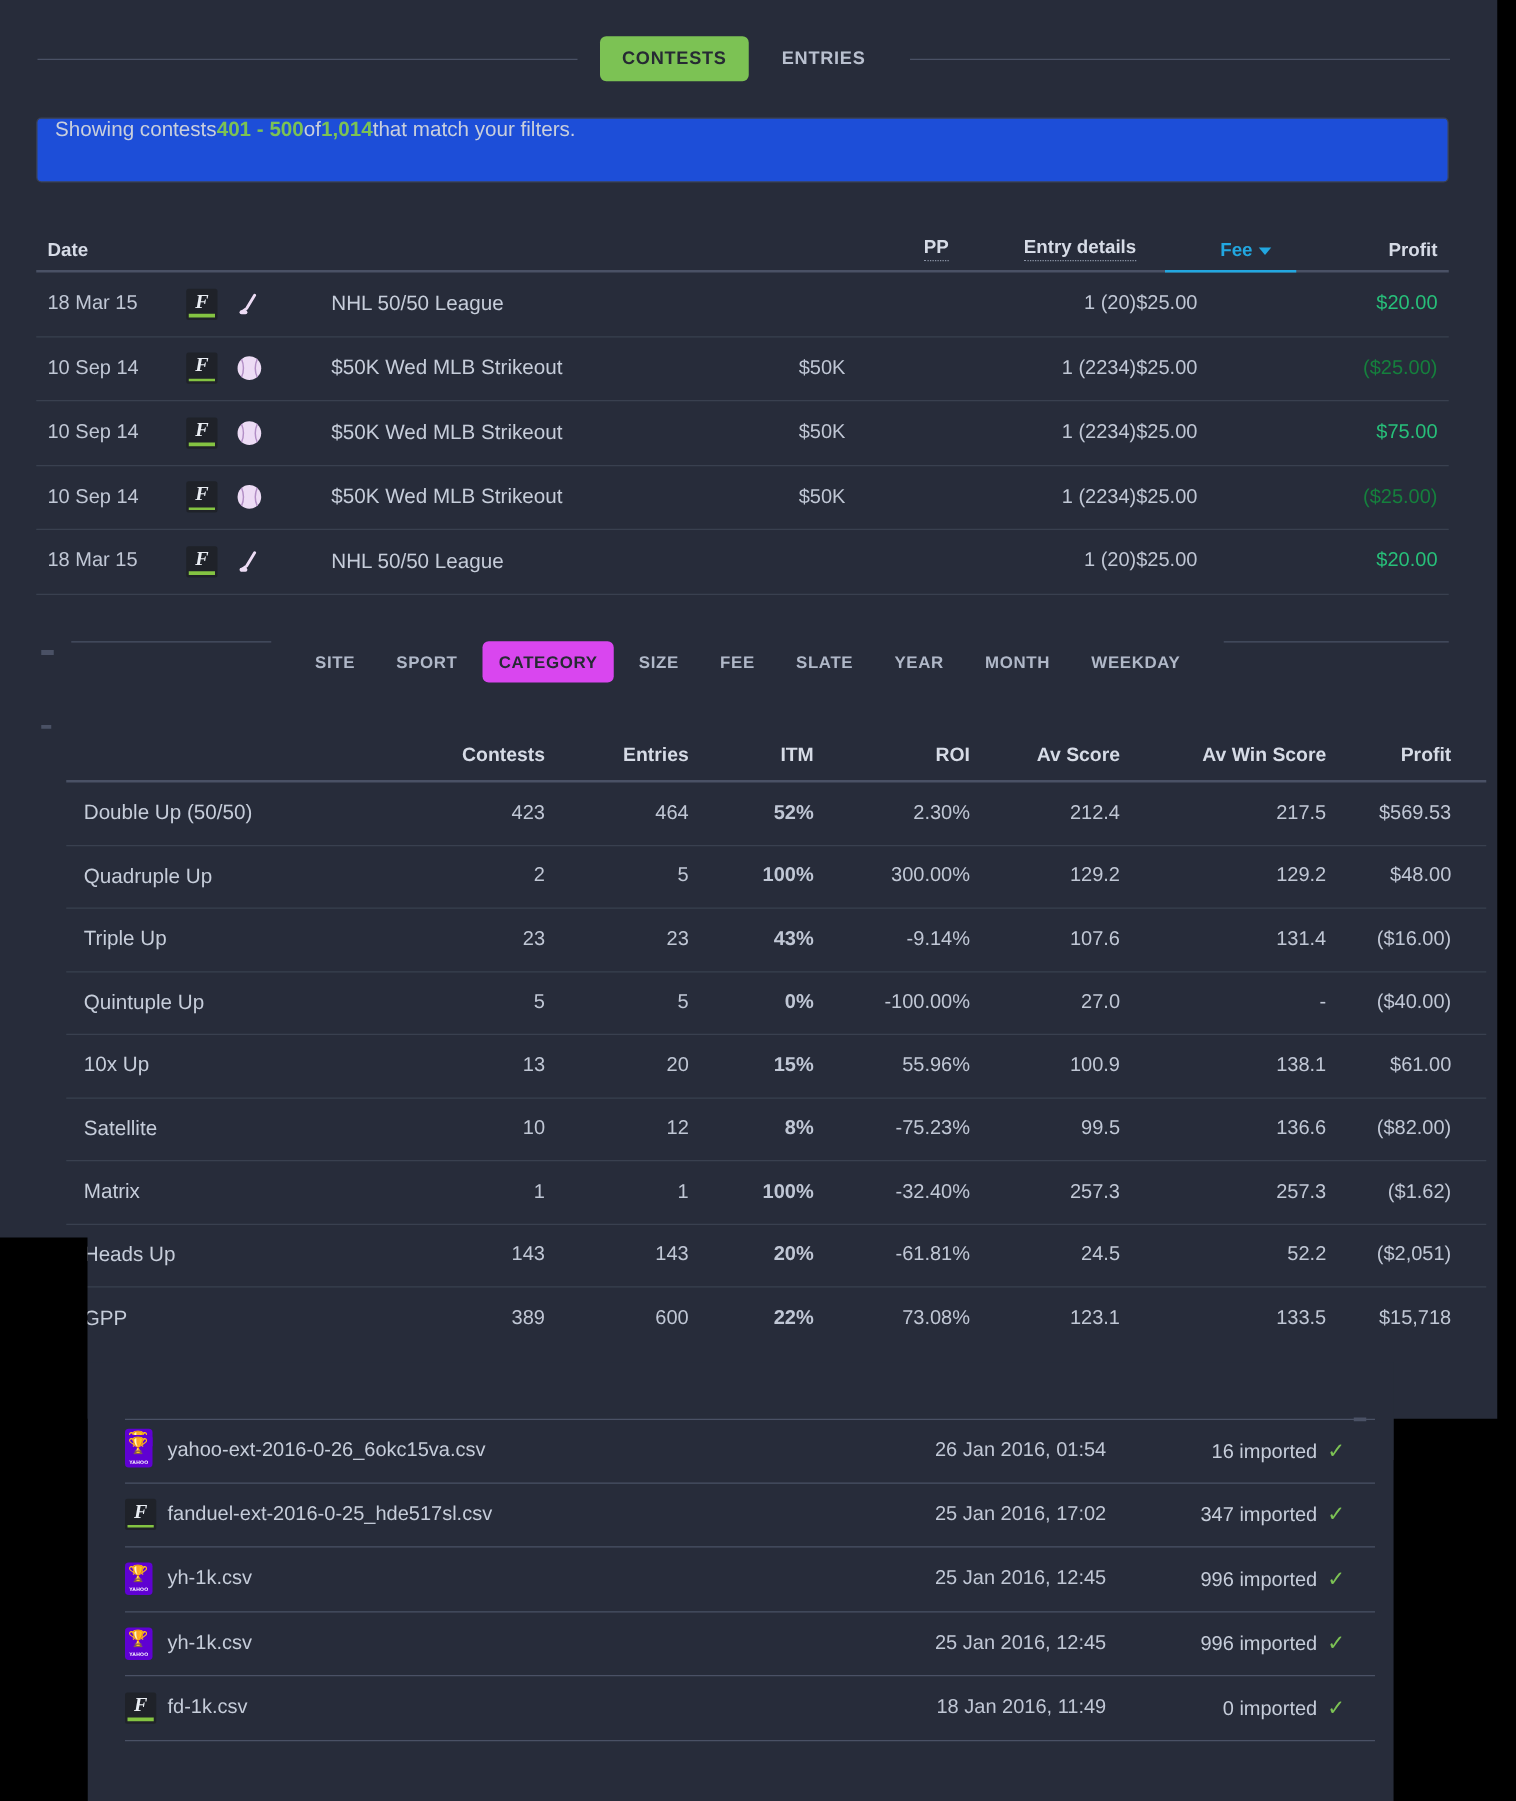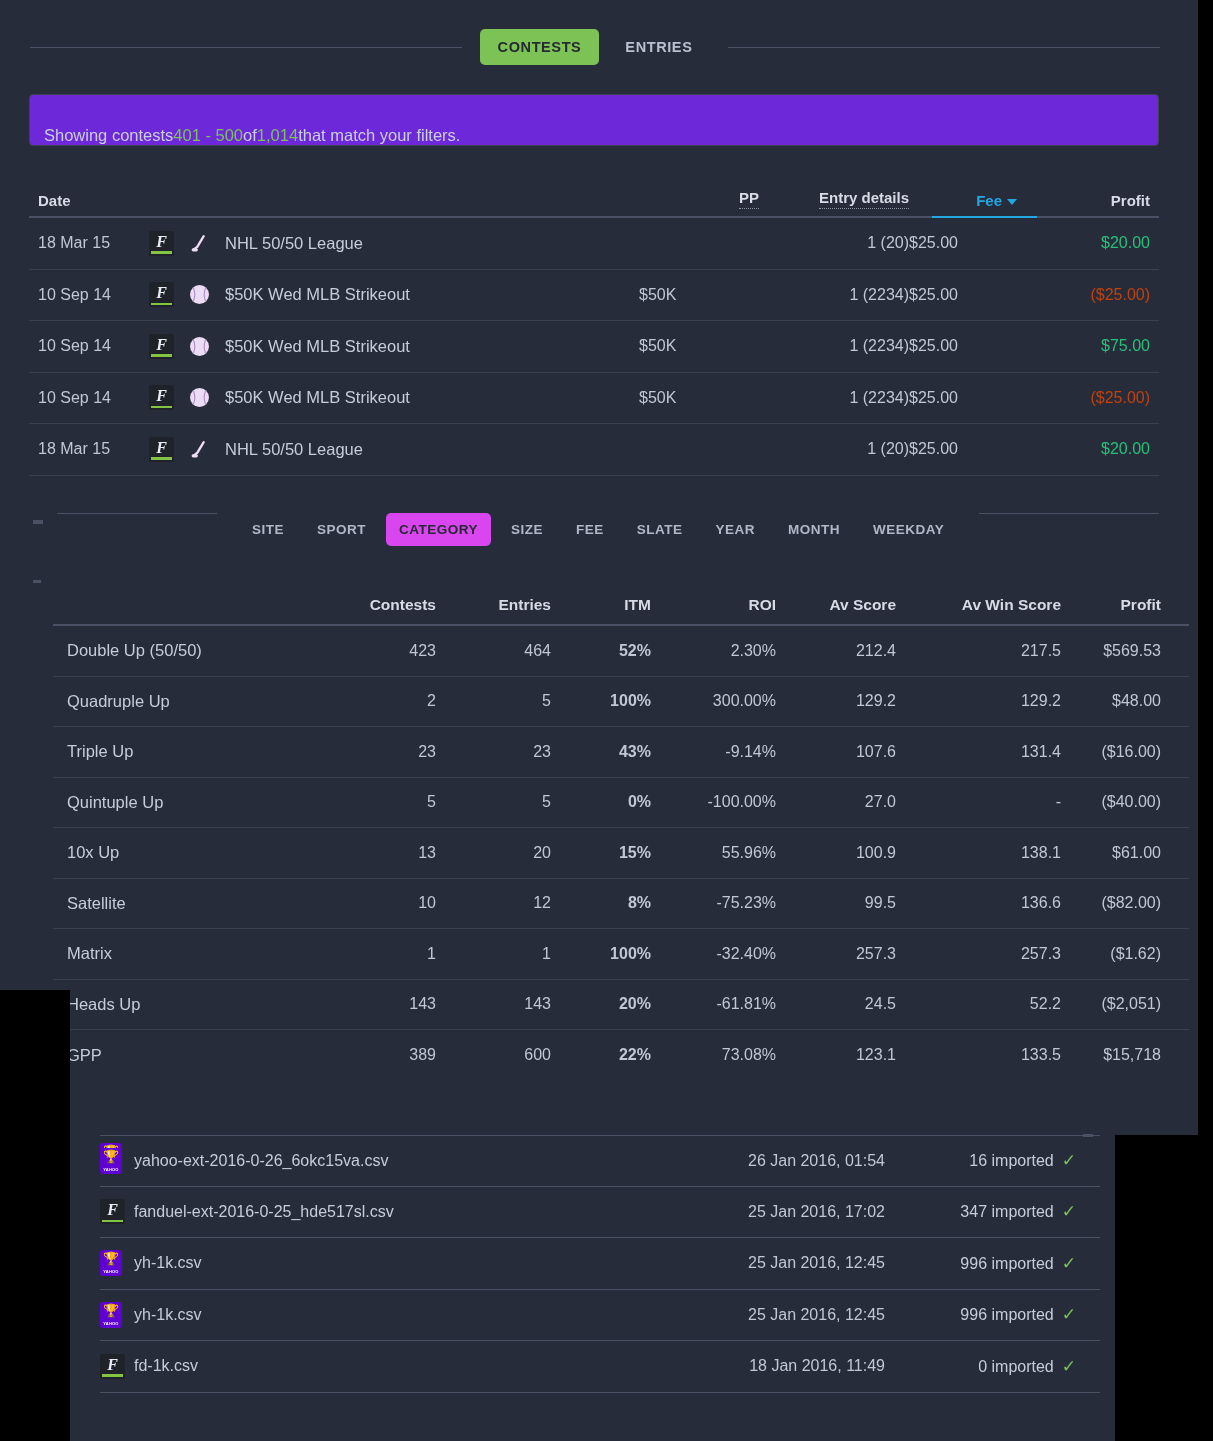--- a/index.html
+++ b/index.html
@@ -35,64 +35,64 @@
   .tab {
     font-size: 14.5px; letter-spacing: .6px; font-weight: 700;
     color: #b9c0cf; padding: 10px 18px; border-radius: 5px; cursor: pointer;
     white-space: nowrap;
   }
   .tab.active { background: #7cc254; color: #262a33; }
 
   
   .banner {
     position: absolute; left: 29px; top: 94px; width: 1130px; height: 52px;
-    background: #6d28d9; border: 1px solid #3c4354; border-radius: 4px;
-    display: flex; align-items: flex-end; padding-left: 14px;
+    background: #1d4ed8; border: 1px solid #3c4354; border-radius: 4px;
+    display: flex; align-items: flex-start; padding-left: 14px;
     color: #c9cfdc; font-size: 16.5px;
   }
-  .banner b { color: #7cc254; font-weight: 400; }
+  .banner b { color: #7cc254; font-weight: 700; }
 
   
   .contests {
     position: absolute; left: 29px; top: 178px; width: 1130px;
   }
   .ct-head { display: flex; align-items: flex-end; height: 40px; position: relative; }
   .ct-head::after {
     content: ""; position: absolute; left: 0; right: 0; bottom: 0;
     height: 2px; background: #4a5165;
   }
   .ct-head .fee-underline {
     position: absolute; bottom: 0; height: 2px; background: #22a7e0;
     left: 903px; width: 105px; z-index: 2;
   }
   .ct-row { display: flex; align-items: center; height: 51.5px; border-bottom: 1px solid #39404f; }
   .ct-row:last-child { border-bottom: 1px solid #39404f; }
   .c-date { width: 120px; font-size: 16px; color: #c0c7d5; padding-left: 9px; }
   .c-site { width: 40px; display: flex; align-items: center; }
   .c-sport { width: 36px; display: flex; align-items: center; }
-  .c-name { flex: 1 1 auto; font-size: 16.5px; color: #c6cdda; }
+  .c-name { flex: 1 1 auto; font-size: 16.5px; color: #c6cdda; margin-left: 40px; }
   .c-pp { width: 120px; font-size: 16px; color: #c0c7d5; }
   .c-entry { width: 150px; text-align: right; font-size: 16px; color: #c0c7d5; }
   .c-fee { width: 125px; text-align: left; font-size: 16px; color: #c0c7d5; padding-right:17px; }
   .c-profit { width: 125px; text-align: right; font-size: 16px; padding-right: 9px; }
 
   .h-label { font-size: 15px; font-weight: 700; color: #d6dbe6; padding-bottom: 9px; }
   .h-date { width: 120px; padding-left: 9px; }
   .h-mid { flex: 1 1 auto; }
   .h-pp { width: 120px; text-align: right; }
   .h-entry { width: 150px; text-align: right; }
   .h-fee { width: 125px; text-align: right; color: #22a7e0; padding-right:17px; }
   .h-profit { width: 125px; text-align: right; padding-right: 9px; }
   .dotted { border-bottom: 1px dotted #8c94a6; padding-bottom: 2px; display:inline-block; }
   .caret { display:inline-block; width:0;height:0;margin-left:5px;
            border-left:5px solid transparent;border-right:5px solid transparent;
            border-top:6px solid #22a7e0; vertical-align: middle; }
 
   .pos { color: #27c07a; }
-  .neg { color: #c2410c; }
+  .neg { color: #15803d; }
 
   
   .icon-fd {
     width: 25px; height: 25px; background: #1f2229; border-radius: 2px;
     position: relative; display: inline-block;
   }
   .icon-fd .f {
     position:absolute; left:0; right:0; top:1px; text-align:center;
     font-family: "Liberation Serif", serif; font-style: italic; font-weight: 700;
     font-size: 16px; color: #e9edf3; line-height: 19px;

